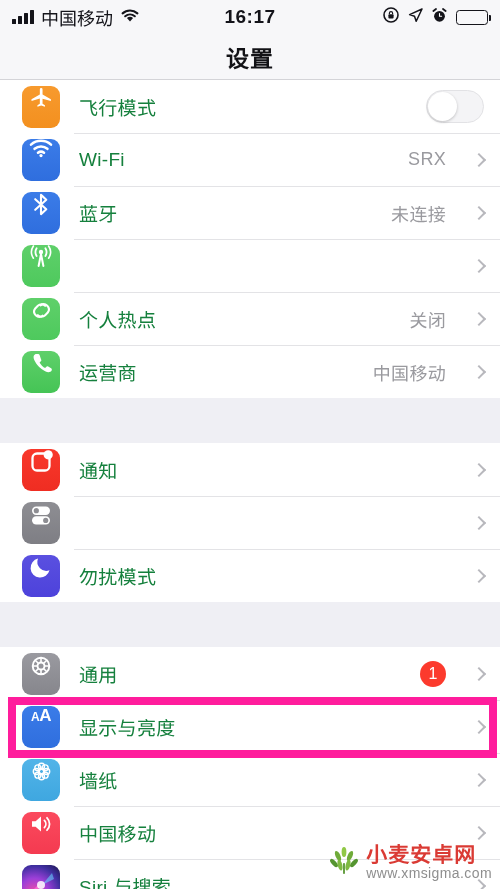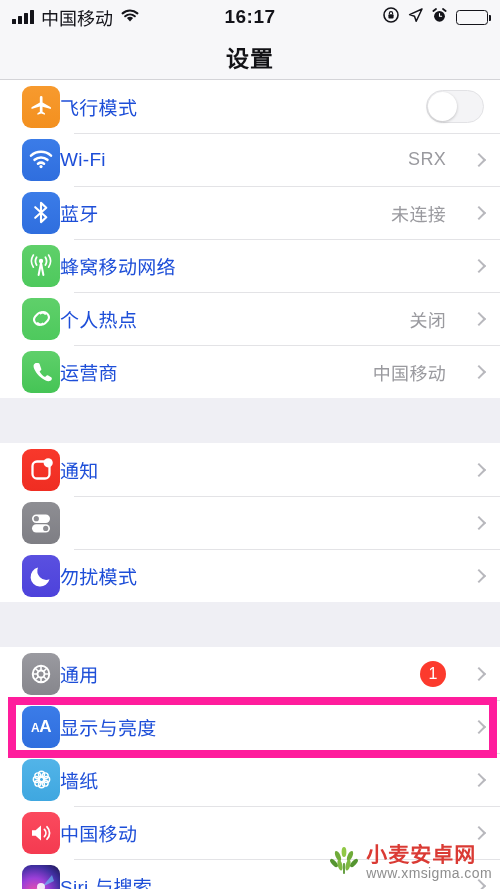--- a/index.html
+++ b/index.html
@@ -79,29 +79,30 @@
   }
   .row + .row::before {
     content: ""; position: absolute;
     left: 74px; right: 0; top: 0;
     height: 1px; background: #e3e3e6;
   }
   .icon {
     width: 38px; height: 42px;
     border-radius: 9px;
     flex: 0 0 38px;
-    display: flex; align-items: center; justify-content: center;
+    display: flex; justify-content: center;
     color: #fff;
     position: relative;
     overflow: hidden;
   }
   .icon svg { display:block; }
   .label {
+    margin-left: 19px;
     font-size: 19px;
-    color: #1d4ed8;
+    color: #15803d;
     letter-spacing: .3px;
     white-space: nowrap;
   }
   .right {
     margin-left: auto;
     display: flex; align-items: center; gap: 28px;
   }
   .value { font-size: 18px; color: #9a9a9f; letter-spacing: .3px; }
   .chev {
     width: 10px; height: 10px;
@@ -283,21 +284,20 @@
         <span class="icon ic-cellular">
           <svg width="26" height="24" viewBox="0 0 26 24" fill="none" stroke="#fff" stroke-linecap="round">
             <circle cx="13" cy="7" r="2.2" fill="#fff" stroke="none"></circle>
             <path d="M13 9 L10.6 21 M13 9 L15.4 21" stroke-width="2" stroke-linejoin="round"></path>
             <path d="M8.6 3.2 A7.5 7.5 0 0 0 8.6 11" stroke-width="1.8"></path>
             <path d="M17.4 3.2 A7.5 7.5 0 0 1 17.4 11" stroke-width="1.8"></path>
             <path d="M5.4 1 A11 11 0 0 0 5.4 13.2" stroke-width="1.6"></path>
             <path d="M20.6 1 A11 11 0 0 1 20.6 13.2" stroke-width="1.6"></path>
           </svg>
         </span>
-        <span class="label">蜂窝移动网络</span>
         <span class="right">
           <span class="value"></span>
           <span class="chev"></span>
         </span>
       </div>
 
       <div class="row">
         <span class="icon ic-hotspot">
           <svg width="25" height="25" viewBox="0 0 24 24" fill="none" stroke="#fff" stroke-width="2" stroke-linecap="round">
             <path d="M15.5 7.5 a5 5 0 0 0-7 0 l-2.5 2.5 a5 5 0 0 0 7 7"></path>

